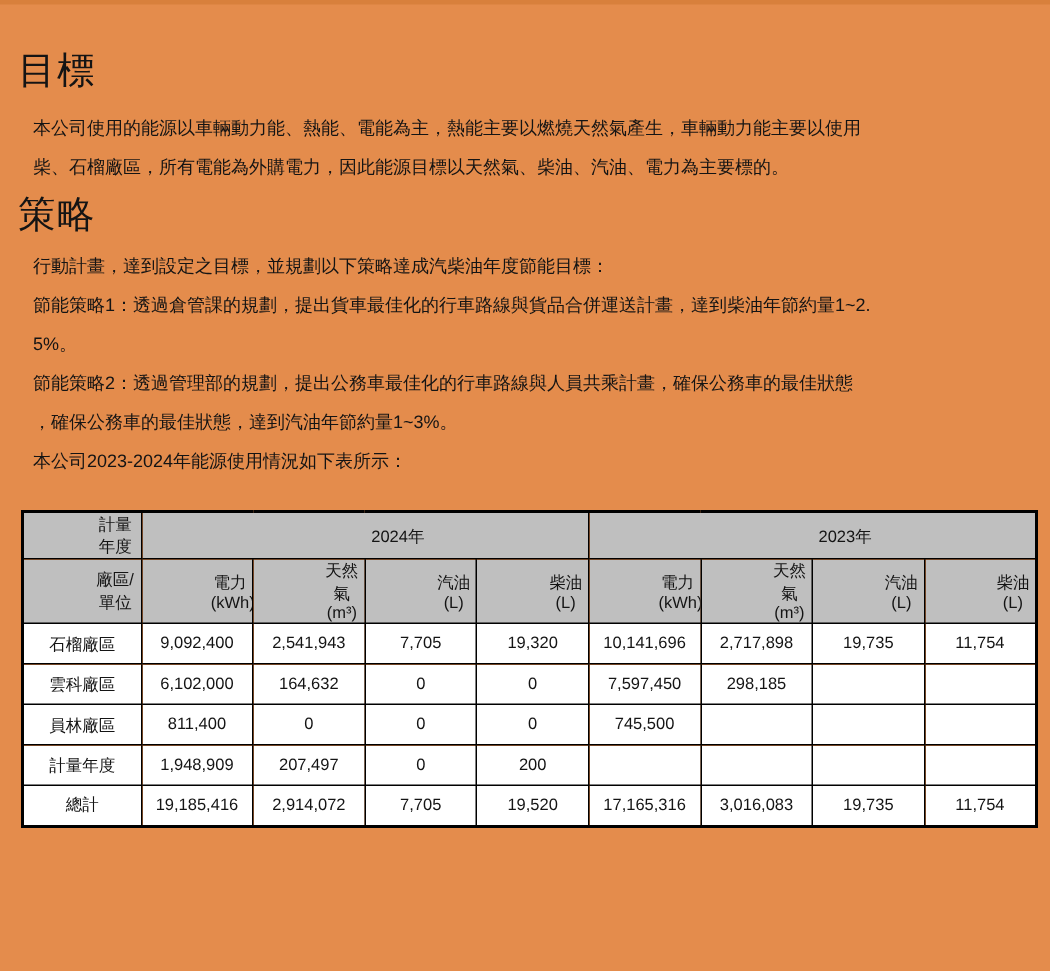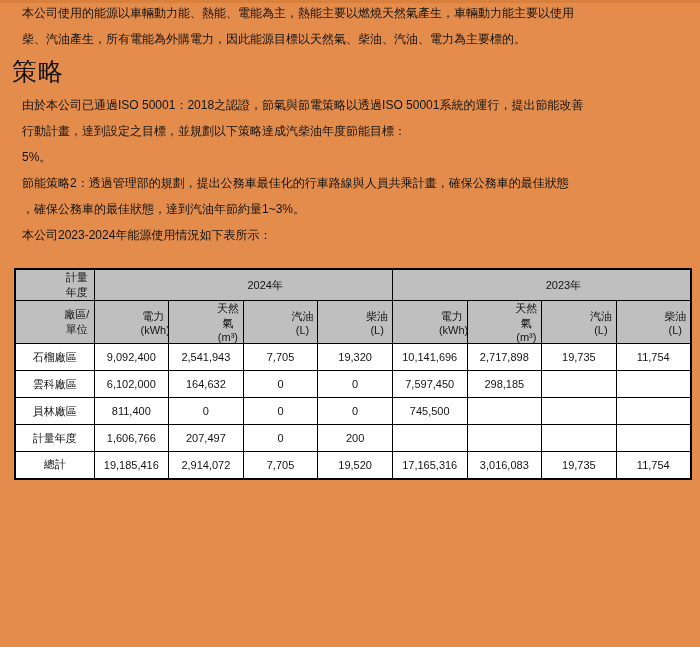--- a/index.html
+++ b/index.html
@@ -54,31 +54,32 @@
   table.energy tbody td{ background:var(--cell-bg); }
   table.energy thead tr{ height:26px; }
   table.energy tbody tr{ height:27px; }
 </style>
 </head>
 <body>
 
 <div class="edge-strip top"></div>
 
 <section>
+  <h1 class="heading" id="goal-heading">目標</h1>
   <div class="para">
       <div class="line">本公司使用的能源以車輛動力能、熱能、電能為主，熱能主要以燃燒天然氣產生，車輛動力能主要以使用</div>
-      <div class="line">柴、汽油產生，所有電能為外購電力，因此能源目標以天然氣、柴油、汽油、電力為主要標的。</div>
+      <div class="line">柴、石榴廠區，所有電能為外購電力，因此能源目標以天然氣、柴油、汽油、電力為主要標的。</div>
     </div>
 </section>
 
 <section>
   <h1 class="heading" id="strategy-heading">策略</h1>
   <div class="para">
-      <div class="line">由於本公司已通過ISO 50001：2018之認證，節氣與節電策略以透過ISO 50001系統的運行，提出節能改善</div>
       <div class="line">行動計畫，達到設定之目標，並規劃以下策略達成汽柴油年度節能目標：</div>
+      <div class="line">節能策略1：透過倉管課的規劃，提出貨車最佳化的行車路線與貨品合併運送計畫，達到柴油年節約量1~2.</div>
       <div class="line">5%。</div>
       <div class="line">節能策略2：透過管理部的規劃，提出公務車最佳化的行車路線與人員共乘計畫，確保公務車的最佳狀態</div>
       <div class="line">，確保公務車的最佳狀態，達到汽油年節約量1~3%。</div>
     </div>
 </section>
 
 <section>
   <div class="para">
       <div class="line">本公司2023-2024年能源使用情況如下表所示：</div>
     </div>
@@ -142,21 +143,21 @@
           <td>0</td>
           <td>0</td>
           <td>0</td>
           <td>745,500</td>
           <td></td>
           <td></td>
           <td></td>
         </tr>
         <tr>
           <td>計量年度</td>
-          <td>1,606,766</td>
+          <td>1,948,909</td>
           <td>207,497</td>
           <td>0</td>
           <td>200</td>
           <td></td>
           <td></td>
           <td></td>
           <td></td>
         </tr>
         <tr>
           <td>總計</td>

